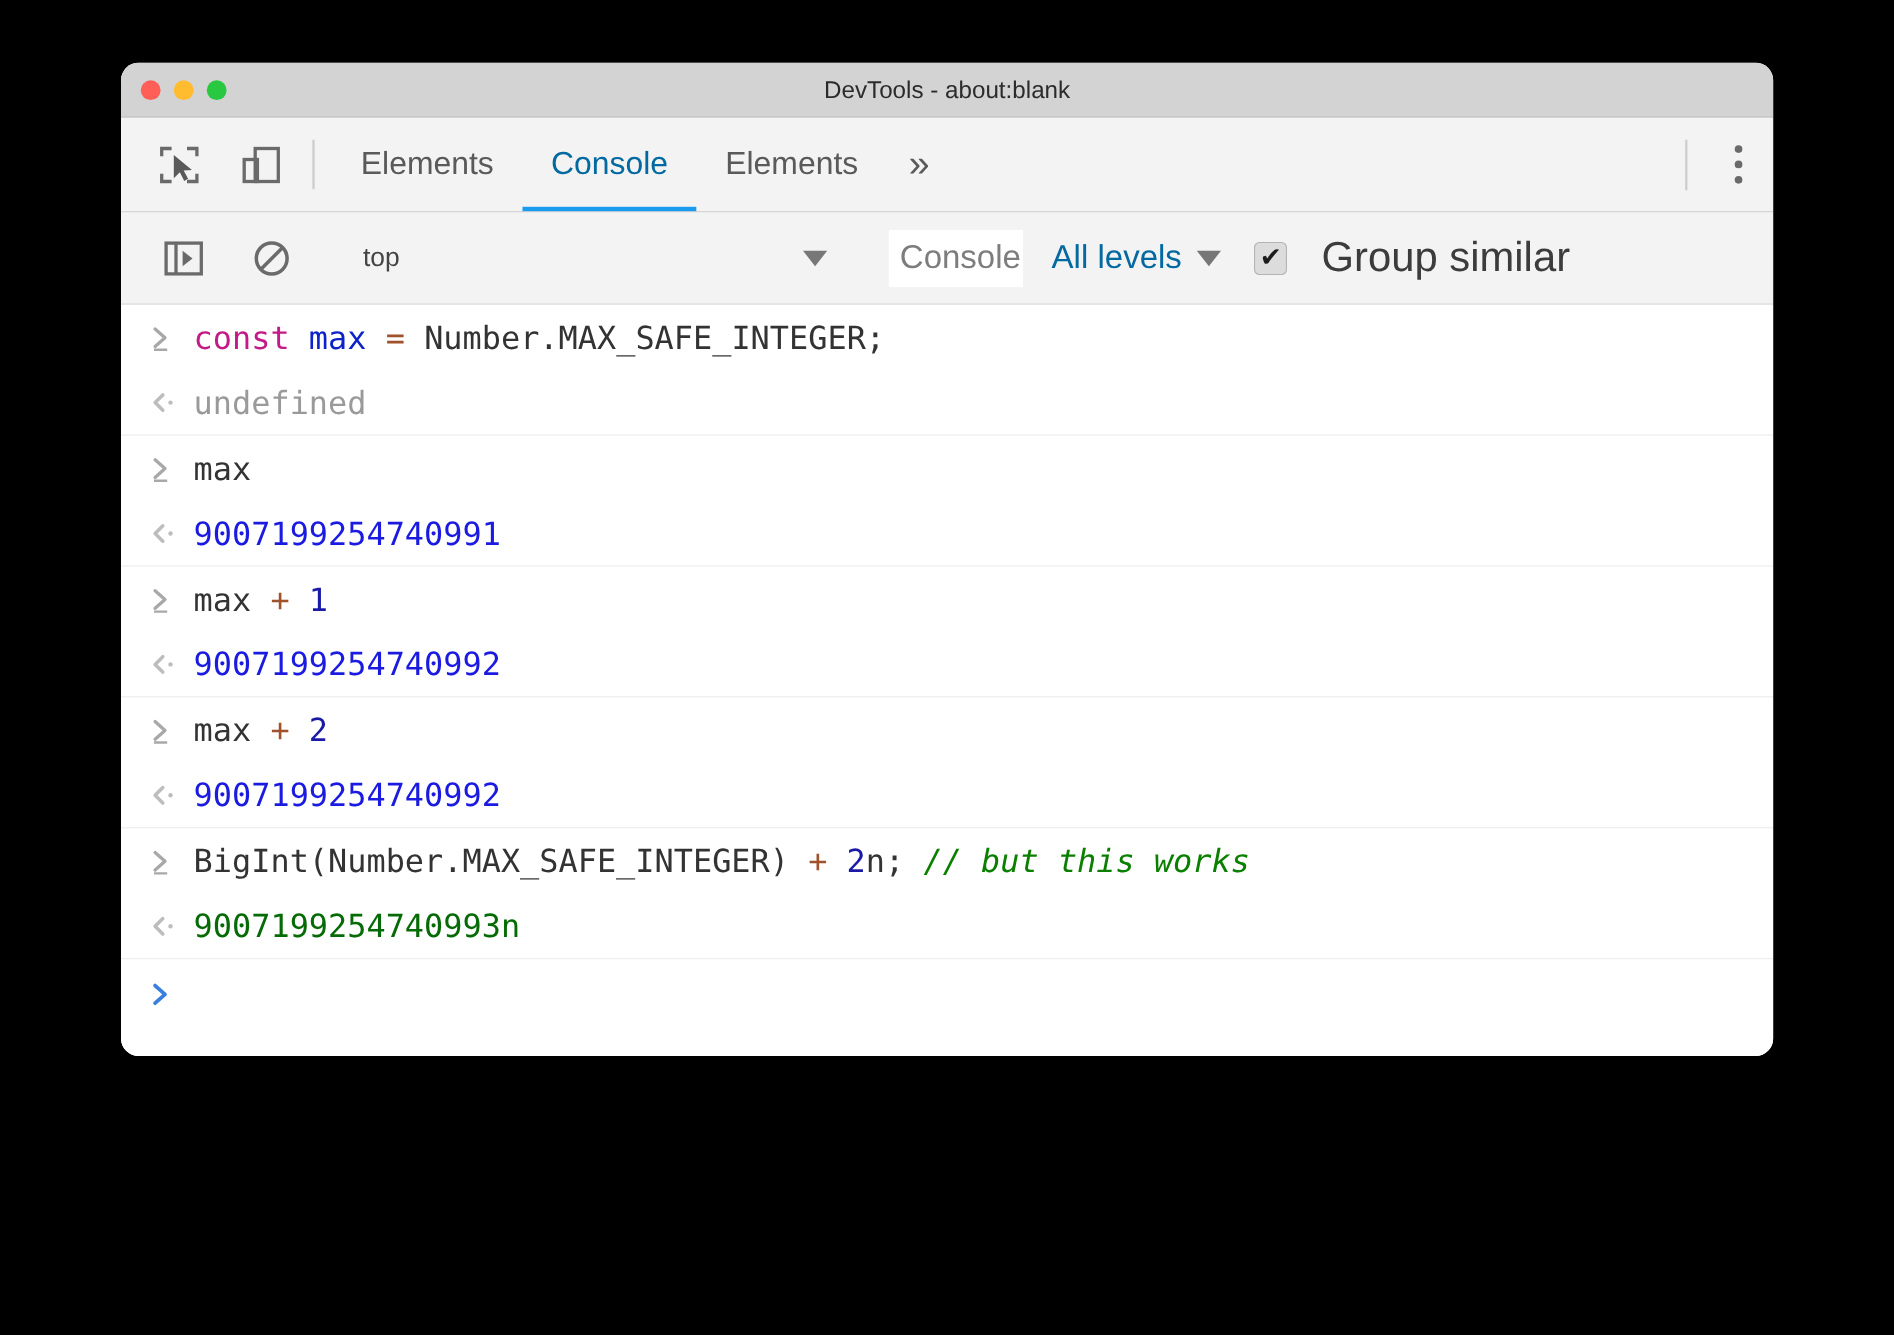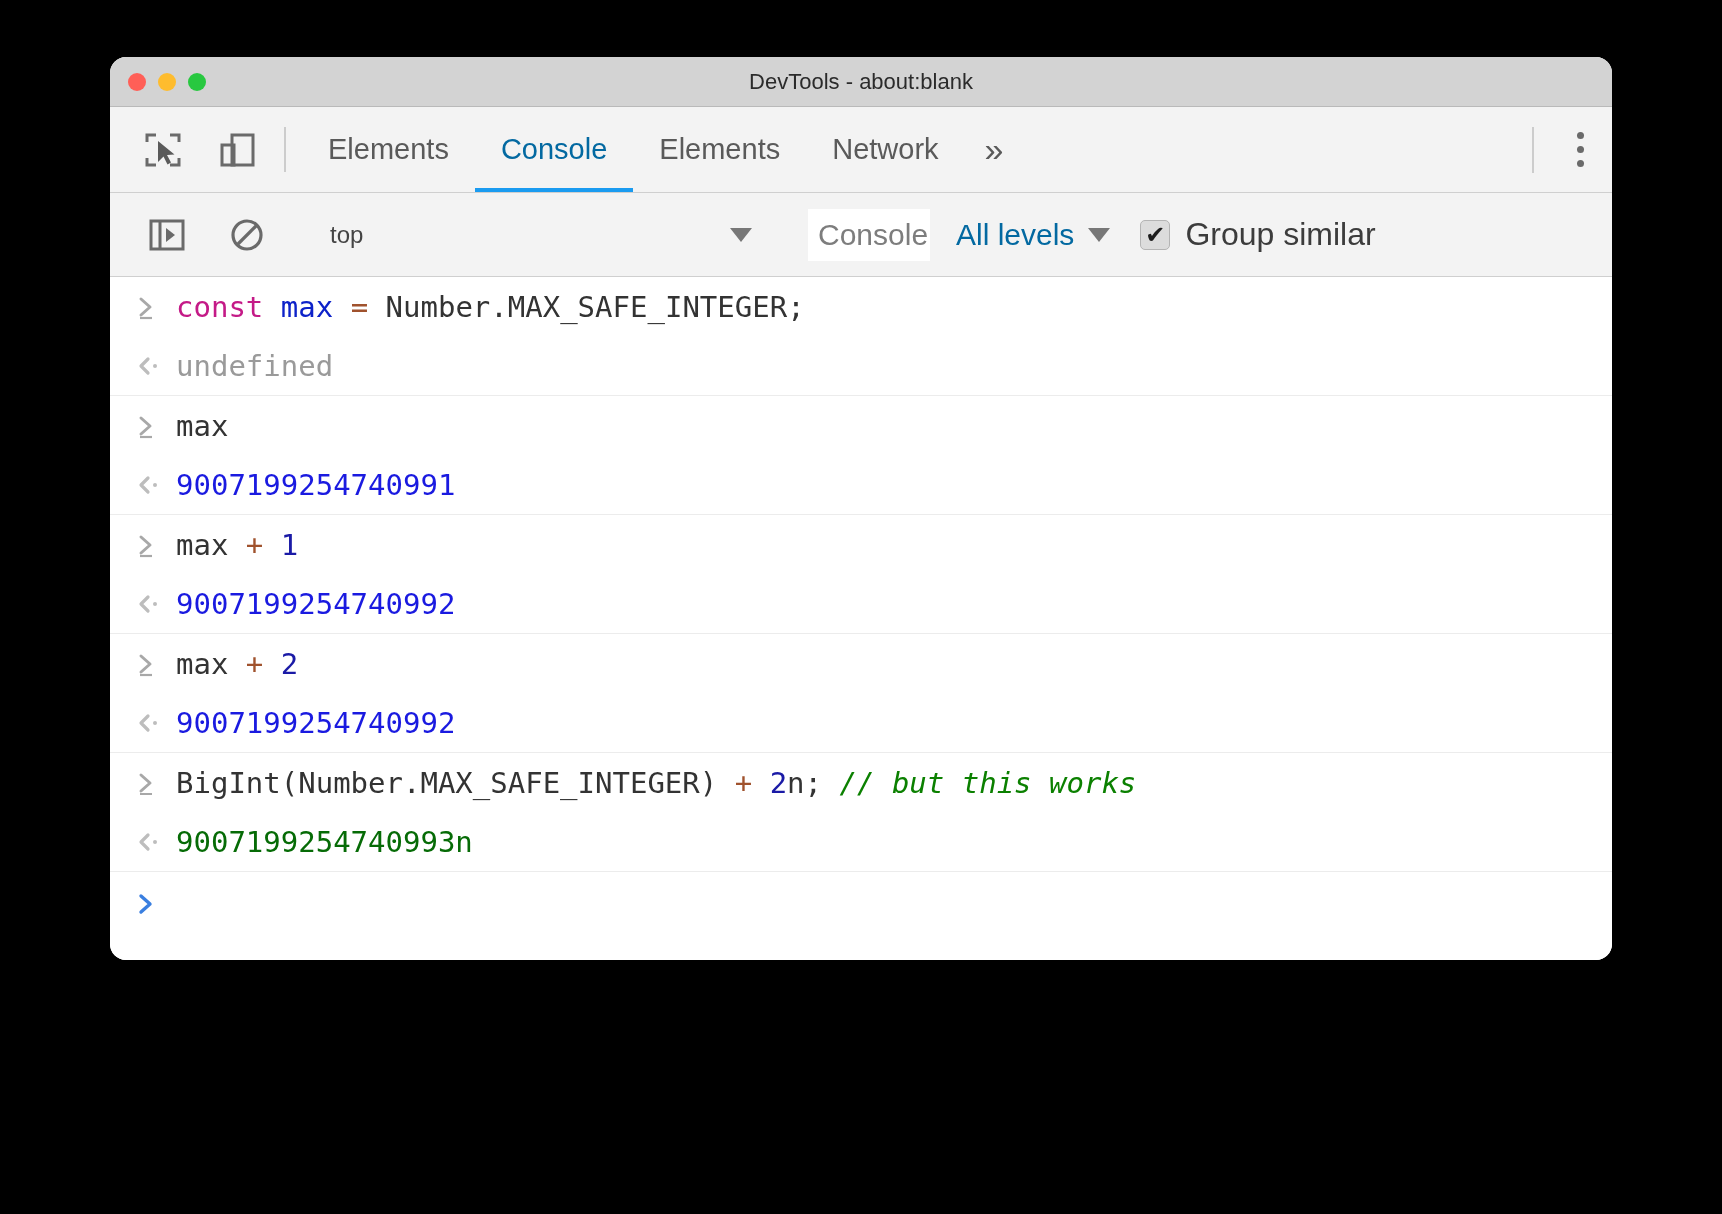--- a/index.html
+++ b/index.html
@@ -210,22 +210,23 @@
     background: #dcdcdc;
     border: 1px solid #b4b4b4;
     display: flex;
     align-items: center;
     justify-content: center;
     font-size: 24px;
     color: #1c1c1c;
     line-height: 1;
   }
   #group-label {
-    font-size: 32px;
+    font-size: 38px;
     color: #3c3c3c;
+    margin-left: 16px;
   }
 
   
   #console-list {
     background: #ffffff;
     height: calc(903px - 50px - 86px - 84px);
     overflow: hidden;
   }
 
   .console-group {
@@ -307,23 +308,20 @@
 
     <div class="tab">
       <span>Elements</span>
     </div>
     <div class="tab active">
       <span>Console</span>
     </div>
     <div class="tab">
       <span>Elements</span>
     </div>
-    <div class="tab">
-      <span>Network</span>
-    </div>
 
     <div id="overflow-tab">
       <span>»</span>
     </div>
 
     <div id="tabbar-right">
       <div class="vdivider"></div>
       <div id="kebab-btn">
         <span></span>
         <span></span>

